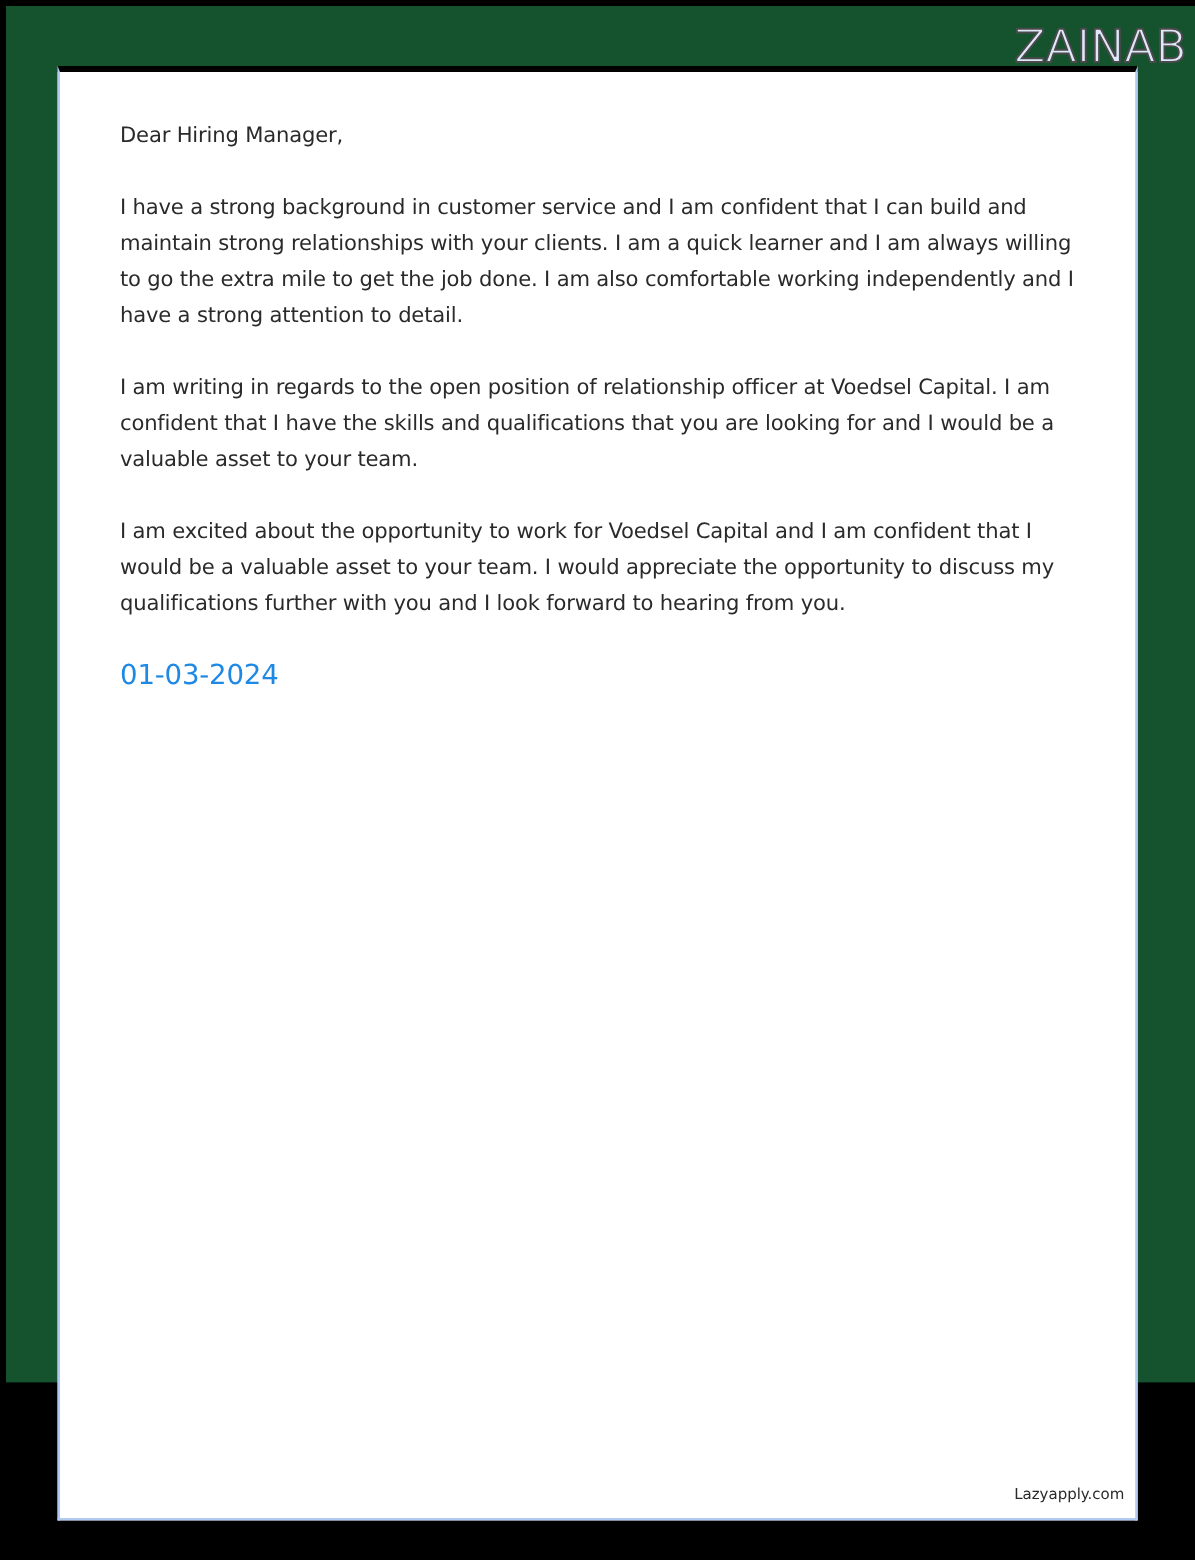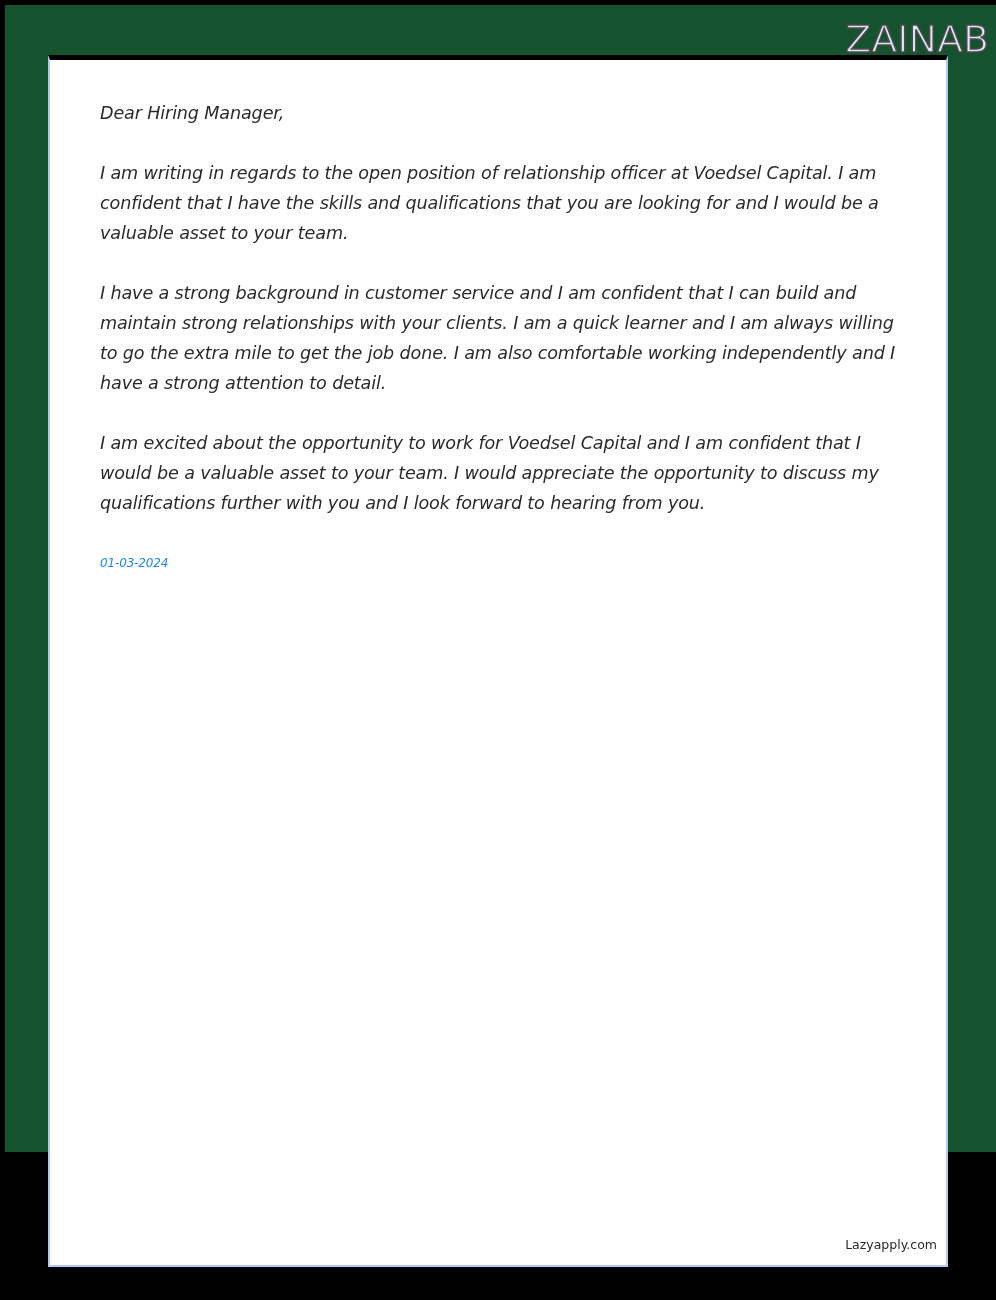--- a/index.html
+++ b/index.html
@@ -49,30 +49,29 @@
     .content {
       position: absolute;
       left: 50px;
       top: 38px;
       width: 805px;
       font-family: "DejaVu Sans", sans-serif;
       font-size: 17.6px;
       line-height: 30px;
       color: #2a2a2a;
       letter-spacing: -0.15px;
-      font-style: italic;
     }
     .content p {
       margin: 0 0 30px 0;
     }
     .content p.last {
     }
     .date {
       color: #1e88e5;
-      font-size: 12px;
+      font-size: 23px;
       line-height: 30px;
     }
     .footer-brand {
       position: absolute;
       right: 9px;
       bottom: 12px;
       font-family: "DejaVu Sans", sans-serif;
       font-size: 12.5px;
       line-height: 16px;
       color: #2a2a2a;
@@ -81,22 +80,22 @@
 </head>
 <body>
 
 <div class="frame">
 
   <div class="header-name">ZAINAB</div>
 
   <div class="paper">
     <div class="content">
       <p>Dear Hiring Manager,</p>
+      <p>I have a strong background in customer service and I am confident that I can build and maintain strong relationships with your clients. I am a quick learner and I am always willing to go the extra mile to get the job done. I am also comfortable working independently and I have a strong attention to detail.</p>
       <p>I am writing in regards to the open position of relationship officer at Voedsel Capital. I am confident that I have the skills and qualifications that you are looking for and I would be a valuable asset to your team.</p>
-      <p>I have a strong background in customer service and I am confident that I can build and maintain strong relationships with your clients. I am a quick learner and I am always willing to go the extra mile to get the job done. I am also comfortable working independently and I have a strong attention to detail.</p>
       <p class="last">I am excited about the opportunity to work for Voedsel Capital and I am confident that I would be a valuable asset to your team. I would appreciate the opportunity to discuss my qualifications further with you and I look forward to hearing from you.</p>
       <div class="date">01-03-2024</div>
     </div>
 
     <div class="footer-brand">Lazyapply.com</div>
   </div>
 
 </div>
 
 </body></html>

